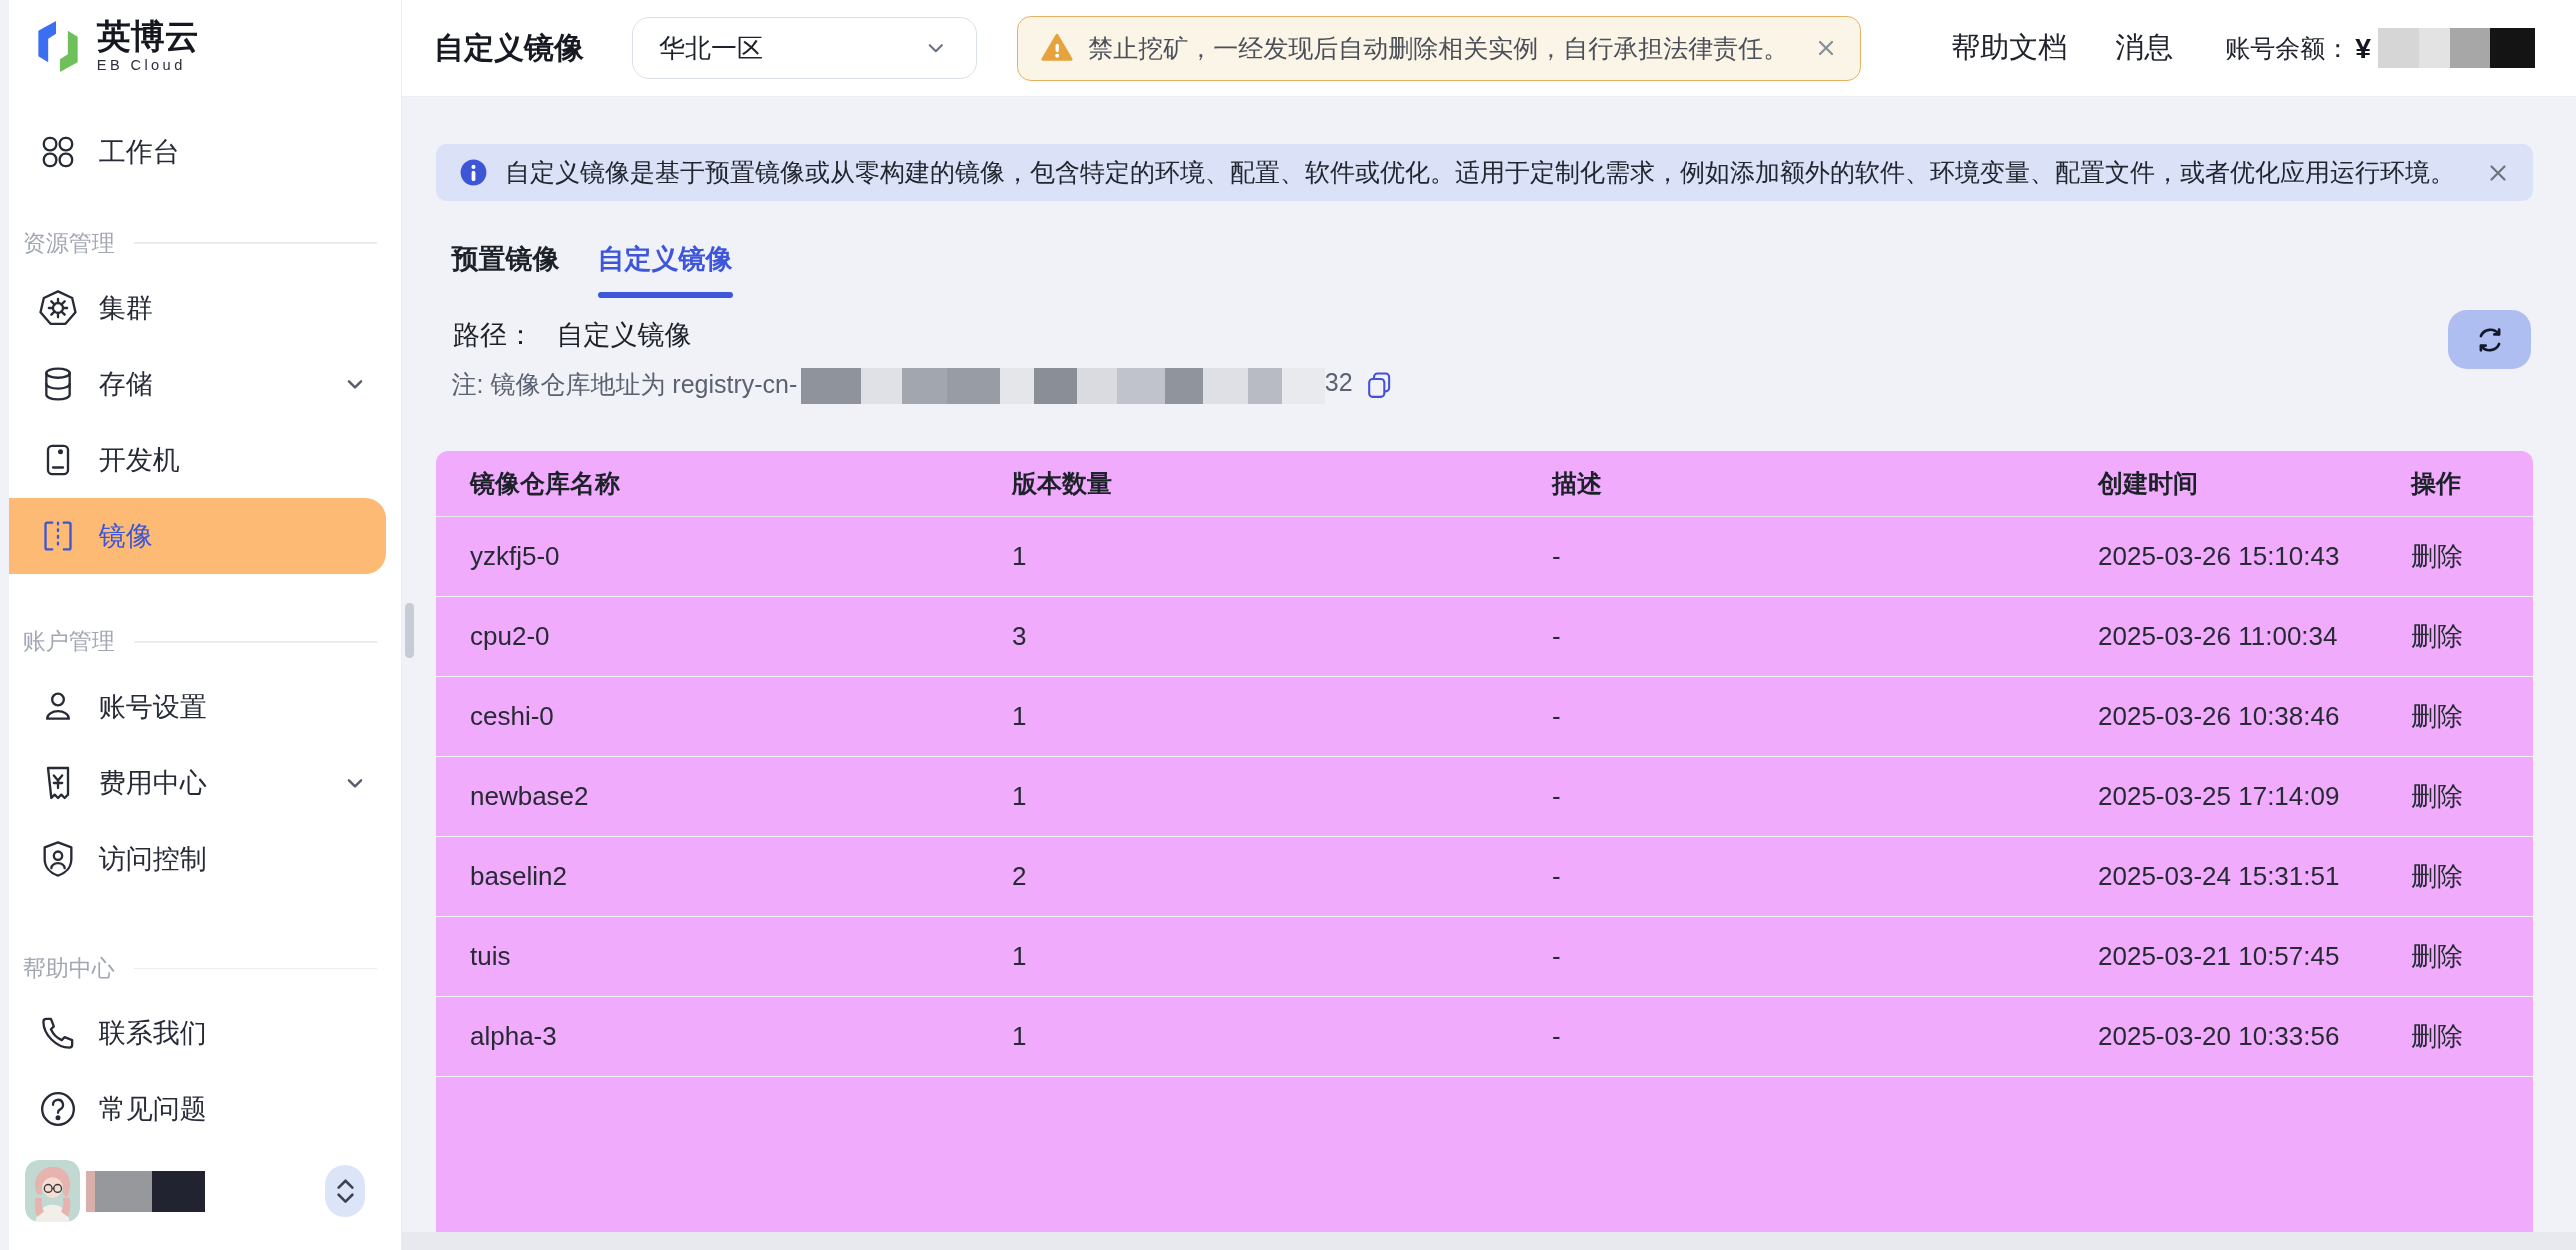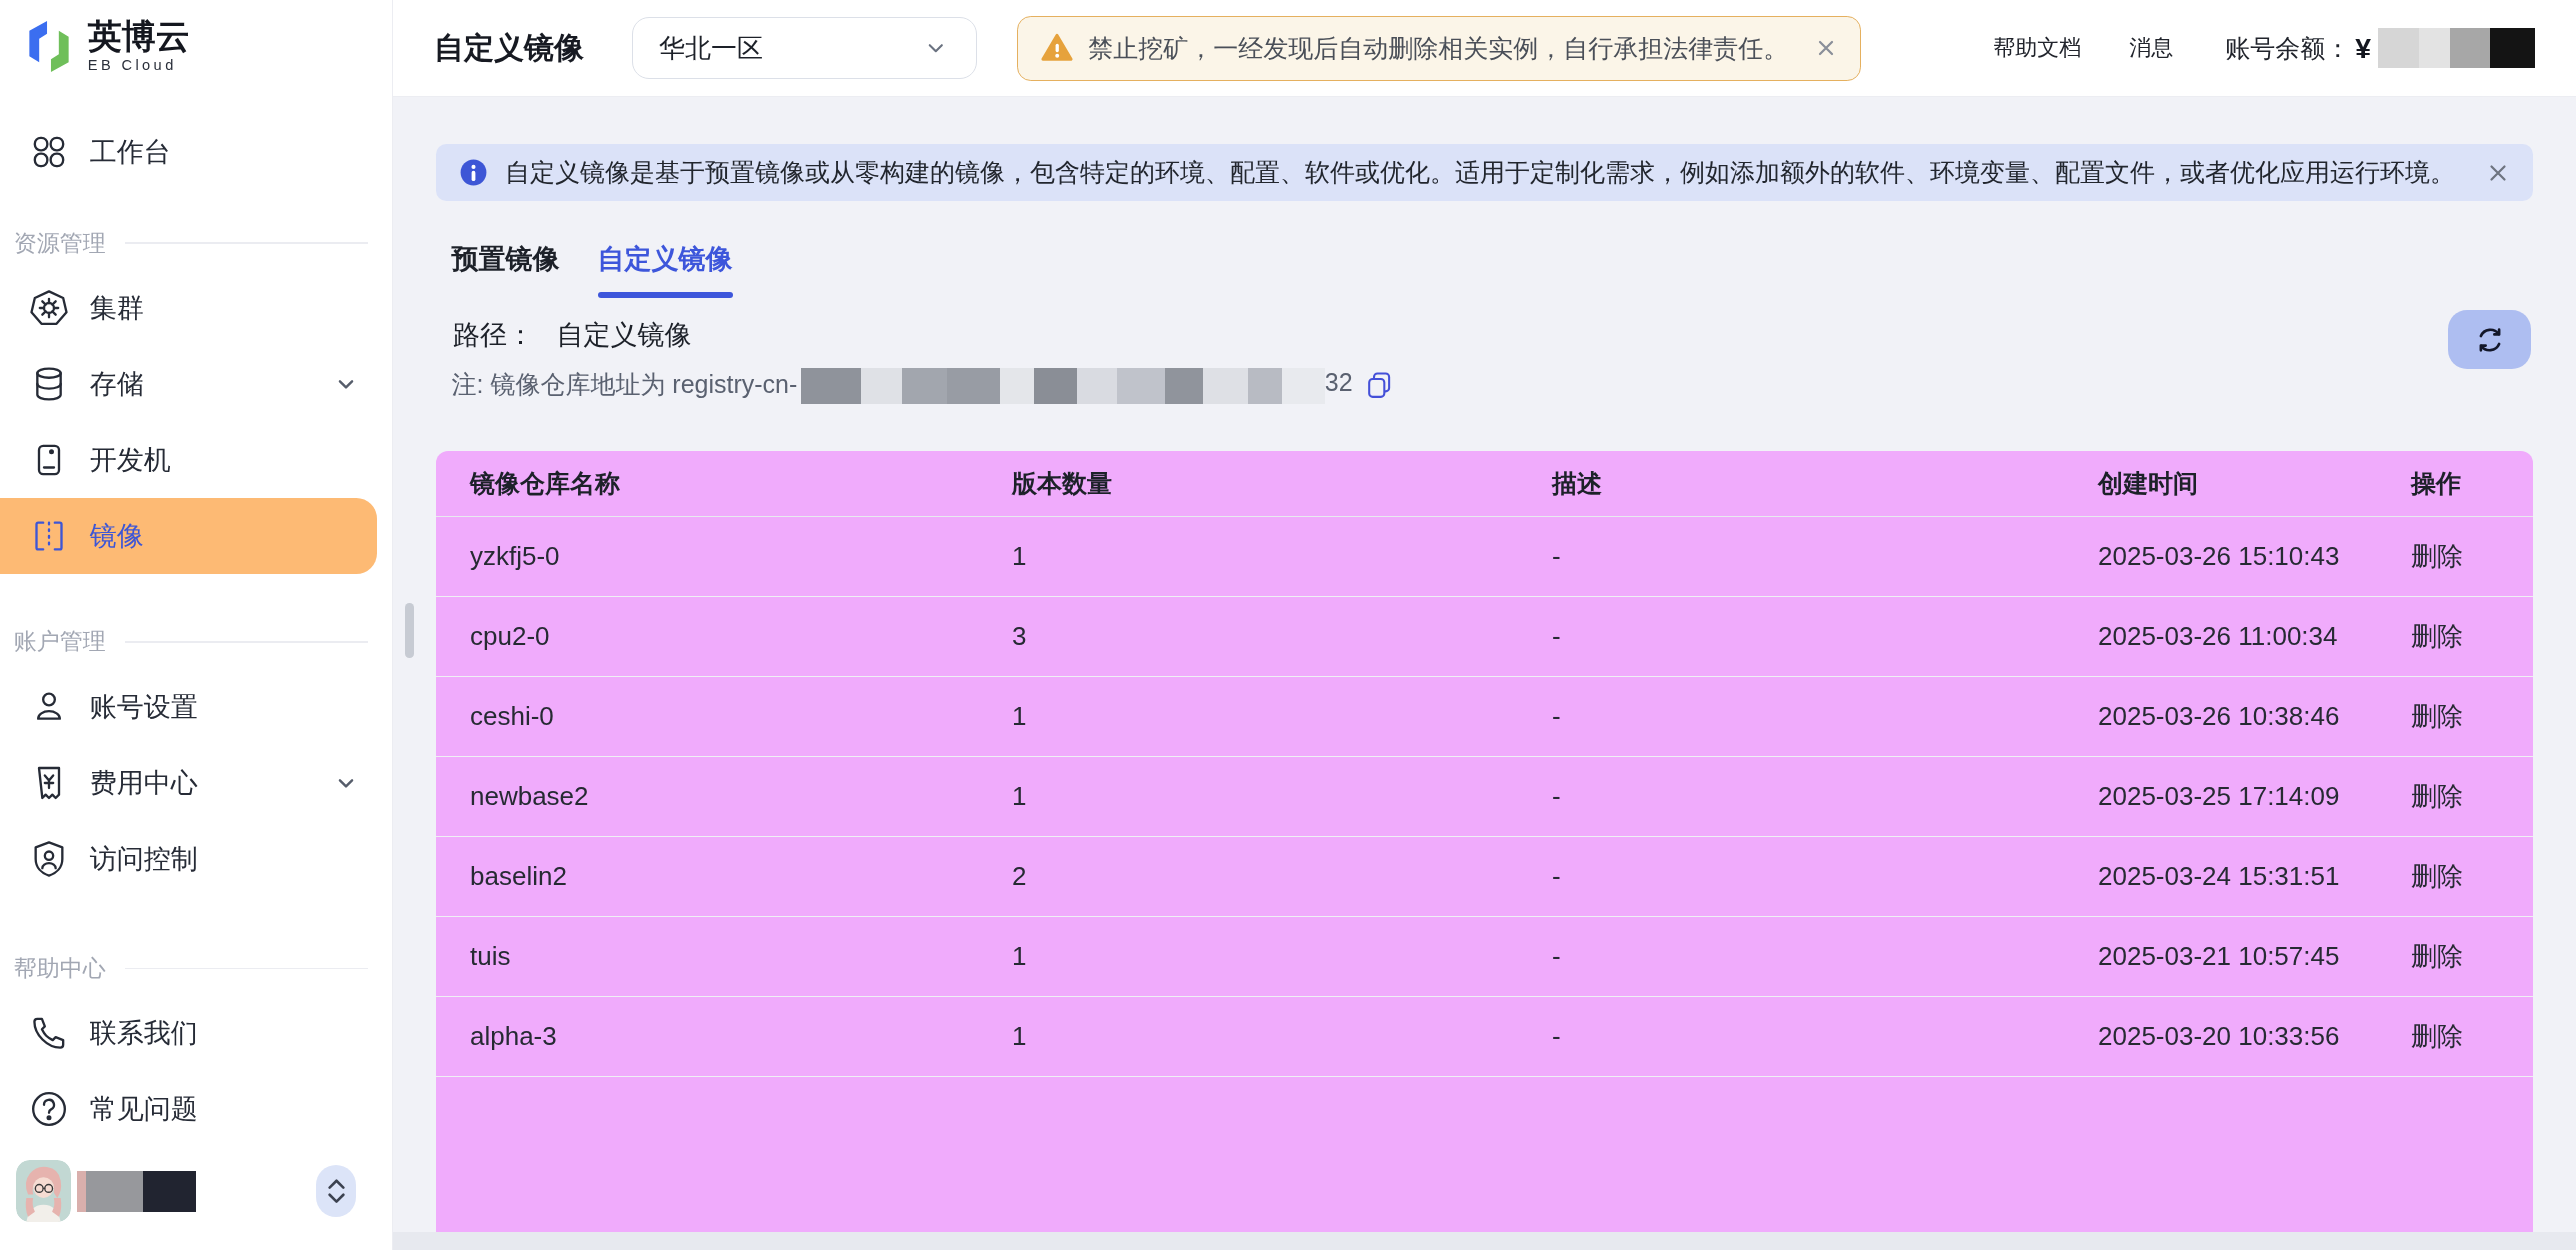--- a/index.html
+++ b/index.html
@@ -2,21 +2,21 @@
 <html style="font-size:13.8px"><head>
 <meta charset="utf-8">
 <style>
   html,body{margin:0;padding:0}
   body{width:2576px;height:1251px;position:relative;overflow:hidden;background:#F1F2F7;
        font-family:"Liberation Sans","DejaVu Sans",sans-serif;color:#1D2129;-webkit-font-smoothing:antialiased}
   svg{display:block}
   .ico{stroke:currentColor;fill:none;stroke-width:2.8;stroke-linecap:round;stroke-linejoin:round}
 
   
-  .sidebar{position:absolute;left:0;top:0;width:393px;height:1251px;background:#FFFFFF;
+  .sidebar{position:absolute;left:9px;top:0;width:393px;height:1251px;background:#FFFFFF;
            border-right:1.7px solid #ECEDF2;box-sizing:border-box;z-index:3}
   .logo{display:flex;align-items:flex-start;gap:13.8px;margin:19px 0 0 24px}
   .logo-cn{font-size:34px;font-weight:700;color:#14171F;line-height:1.05}
   .logo-en{font-size:14.6px;letter-spacing:3.4px;color:#2A2F3A;margin-top:2.6px}
   .nav-item{display:flex;align-items:center;gap:20.7px;height:76px;padding-left:29px;
             font-size:27px;color:#262B36;cursor:pointer;box-sizing:border-box}
   .nav-item svg{width:40px;height:40px;flex:none}
   .nav-item.active{background:#fdba74;color:#3D56D6;border-radius:0 20.7px 20.7px 0;margin-right:15.5px}
   .nav-workbench{margin-top:40px}
   .nav-gap{margin-top:13.8px}
@@ -47,21 +47,21 @@
   .page-title{font-size:30px;font-weight:700;color:#171A22;white-space:nowrap}
   .region-select{margin-left:48px;width:345px;height:62px;border:1.7px solid #DCE0E8;border-radius:17px;
                  display:flex;align-items:center;padding:0 26px;box-sizing:border-box;background:#fff;cursor:pointer}
   .region-select .txt{font-size:26px;color:#1D2129}
   .region-select .chev{margin-left:auto;color:#6A7280}
   .warn-banner{margin-left:40px;height:65px;border:1.7px solid #E5B05F;border-radius:13.8px;background:#FBF5E8;
                display:flex;align-items:center;padding:0 22.4px;box-sizing:border-box;gap:13.8px}
   .warn-banner .txt{font-size:25px;color:#4A4F58;white-space:nowrap}
   .warn-close{color:#8A8F99;cursor:pointer;margin-left:12px}
   .topbar-right{margin-left:auto;display:flex;align-items:center}
-  .top-link{font-size:22px;color:#21242C;cursor:pointer;white-space:nowrap}
+  .top-link{font-size:29px;color:#21242C;cursor:pointer;white-space:nowrap}
   .top-link+.top-link{margin-left:48px}
   .balance{display:flex;align-items:center;margin-left:52px}
   .balance .lbl{font-size:25px;color:#21242C;white-space:nowrap}
   .balance .cur{font-size:28.4px;font-weight:700;color:#14171F;margin-left:5.2px;margin-right:6.9px}
   .balance-redact{display:flex;align-items:center;height:40px}
   .balance-redact span{display:block;height:40px}
   .br1{width:41px;background:#D6D6D6}.br2{width:31px;background:#E3E3E3}
   .br3{width:40px;background:#A7A7A7}.br4{width:45px;background:#141414}
 
   

